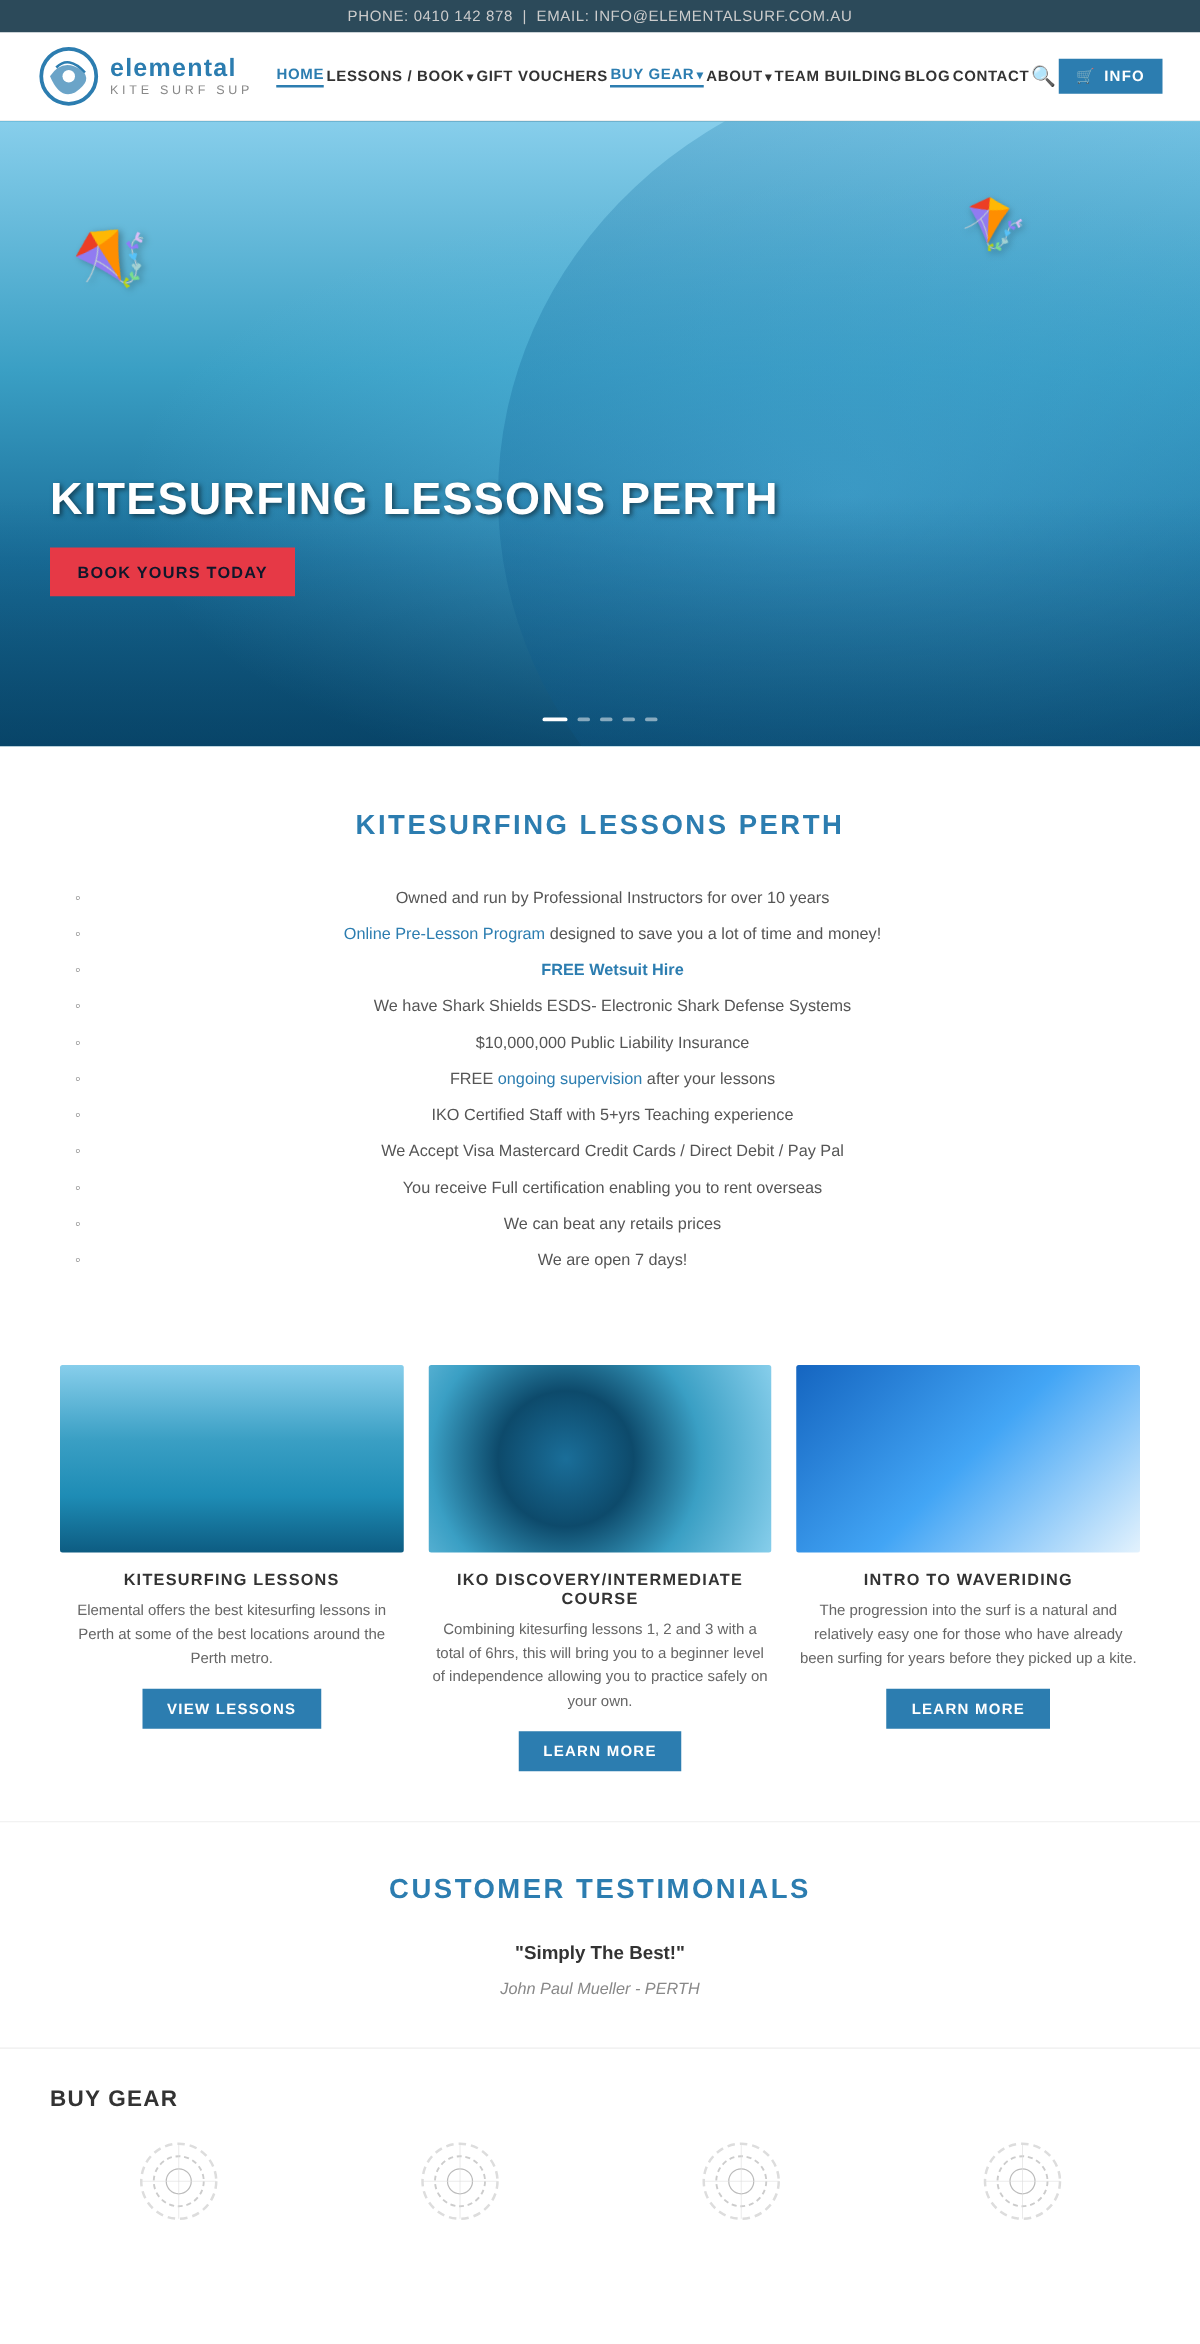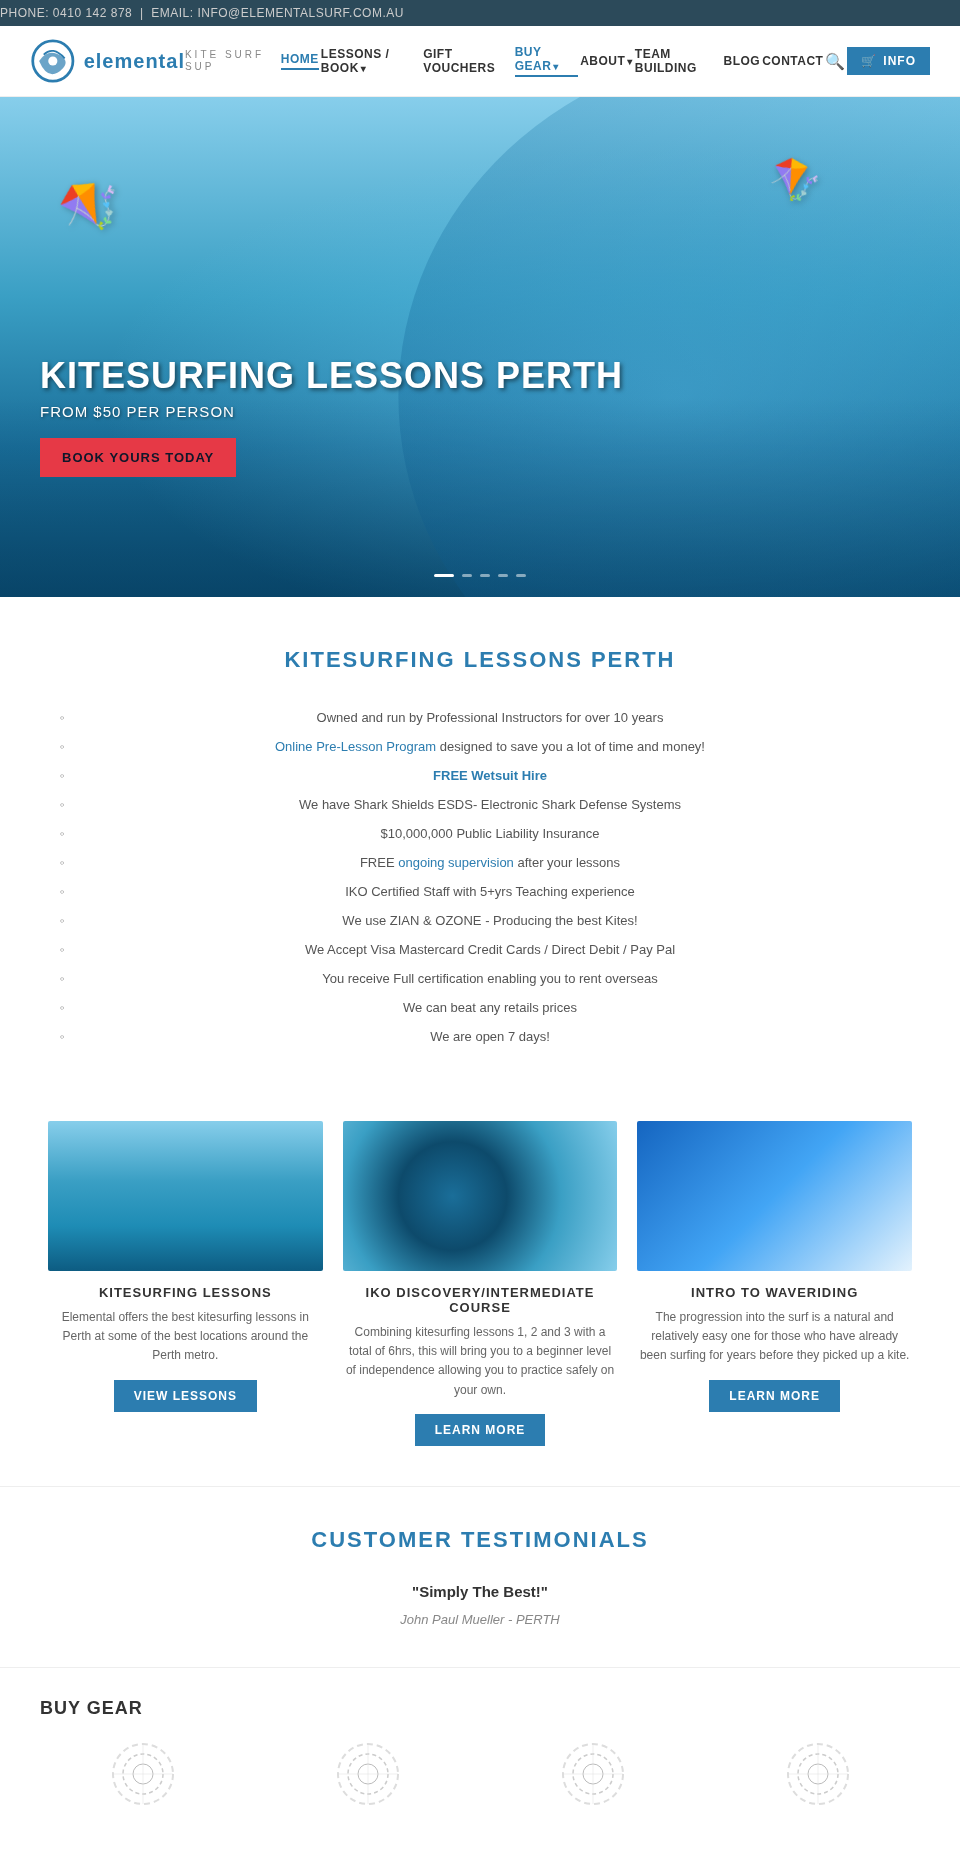--- a/index.html
+++ b/index.html
@@ -2,21 +2,21 @@
 <html><head>
   <meta charset="utf-8">
   <style>
     * { margin: 0; padding: 0; box-sizing: border-box; }
     body { font-family: Arial, sans-serif; font-size: 14px; color: #333; background: #fff; width: 960px; }
 
     
     .top-bar {
       background: #2c4a5a;
       color: #ccc;
-      text-align: left;
+      text-align: center;
       padding: 6px 0;
       font-size: 12px;
       letter-spacing: 0.5px;
     }
 
     
     .header {
       background: #fff;
       display: flex;
       align-items: center;
@@ -28,23 +28,22 @@
       display: flex;
       align-items: center;
       gap: 8px;
     }
     .logo-icon {
       width: 50px;
       height: 50px;
     }
     .logo-text {
       display: flex;
-      flex-direction: row;
+      flex-direction: column;
       line-height: 1.2;
-      align-items: flex-end;
     }
     .logo-name {
       font-size: 20px;
       font-weight: bold;
       color: #2c7db0;
       letter-spacing: 1px;
     }
     .logo-sub {
       font-size: 10px;
       color: #888;
@@ -393,21 +392,20 @@
 
 <section class="hero">
   <div class="hero-bg"></div>
   <div class="surfer-area"></div>
 
   <div class="kite-left">🪁</div>
   <div class="kite-right">🪁</div>
   <div class="hero-overlay"></div>
   <div class="hero-content">
     <h1 class="hero-title">KITESURFING LESSONS PERTH</h1>
-    <p class="hero-subtitle">FROM $50 PER PERSON</p>
     <button class="hero-btn">BOOK YOURS TODAY</button>
   </div>
   <div class="slider-dots">
     <div class="dot active"></div>
     <div class="dot"></div>
     <div class="dot"></div>
     <div class="dot"></div>
     <div class="dot"></div>
   </div>
 </section>
@@ -415,21 +413,20 @@
 <section class="features">
   <h2 class="section-title">KITESURFING LESSONS PERTH</h2>
   <ul>
     <li>Owned and run by Professional Instructors for over 10 years</li>
     <li><a href="#">Online Pre-Lesson Program</a> designed to save you a lot of time and money!</li>
     <li><strong>FREE Wetsuit Hire</strong></li>
     <li>We have Shark Shields ESDS- Electronic Shark Defense Systems</li>
     <li>$10,000,000 Public Liability Insurance</li>
     <li>FREE <a href="#">ongoing supervision</a> after your lessons</li>
     <li>IKO Certified Staff with 5+yrs Teaching experience</li>
-    <li>We use ZIAN &amp; OZONE - Producing the best Kites!</li>
     <li>We Accept Visa Mastercard Credit Cards / Direct Debit / Pay Pal</li>
     <li>You receive Full certification enabling you to rent overseas</li>
     <li>We can beat any retails prices</li>
     <li>We are open 7 days!</li>
   </ul>
 </section>
 
 <section class="cards-section">
   <div class="card">
     <div class="card-img-placeholder card-img-1"></div>

